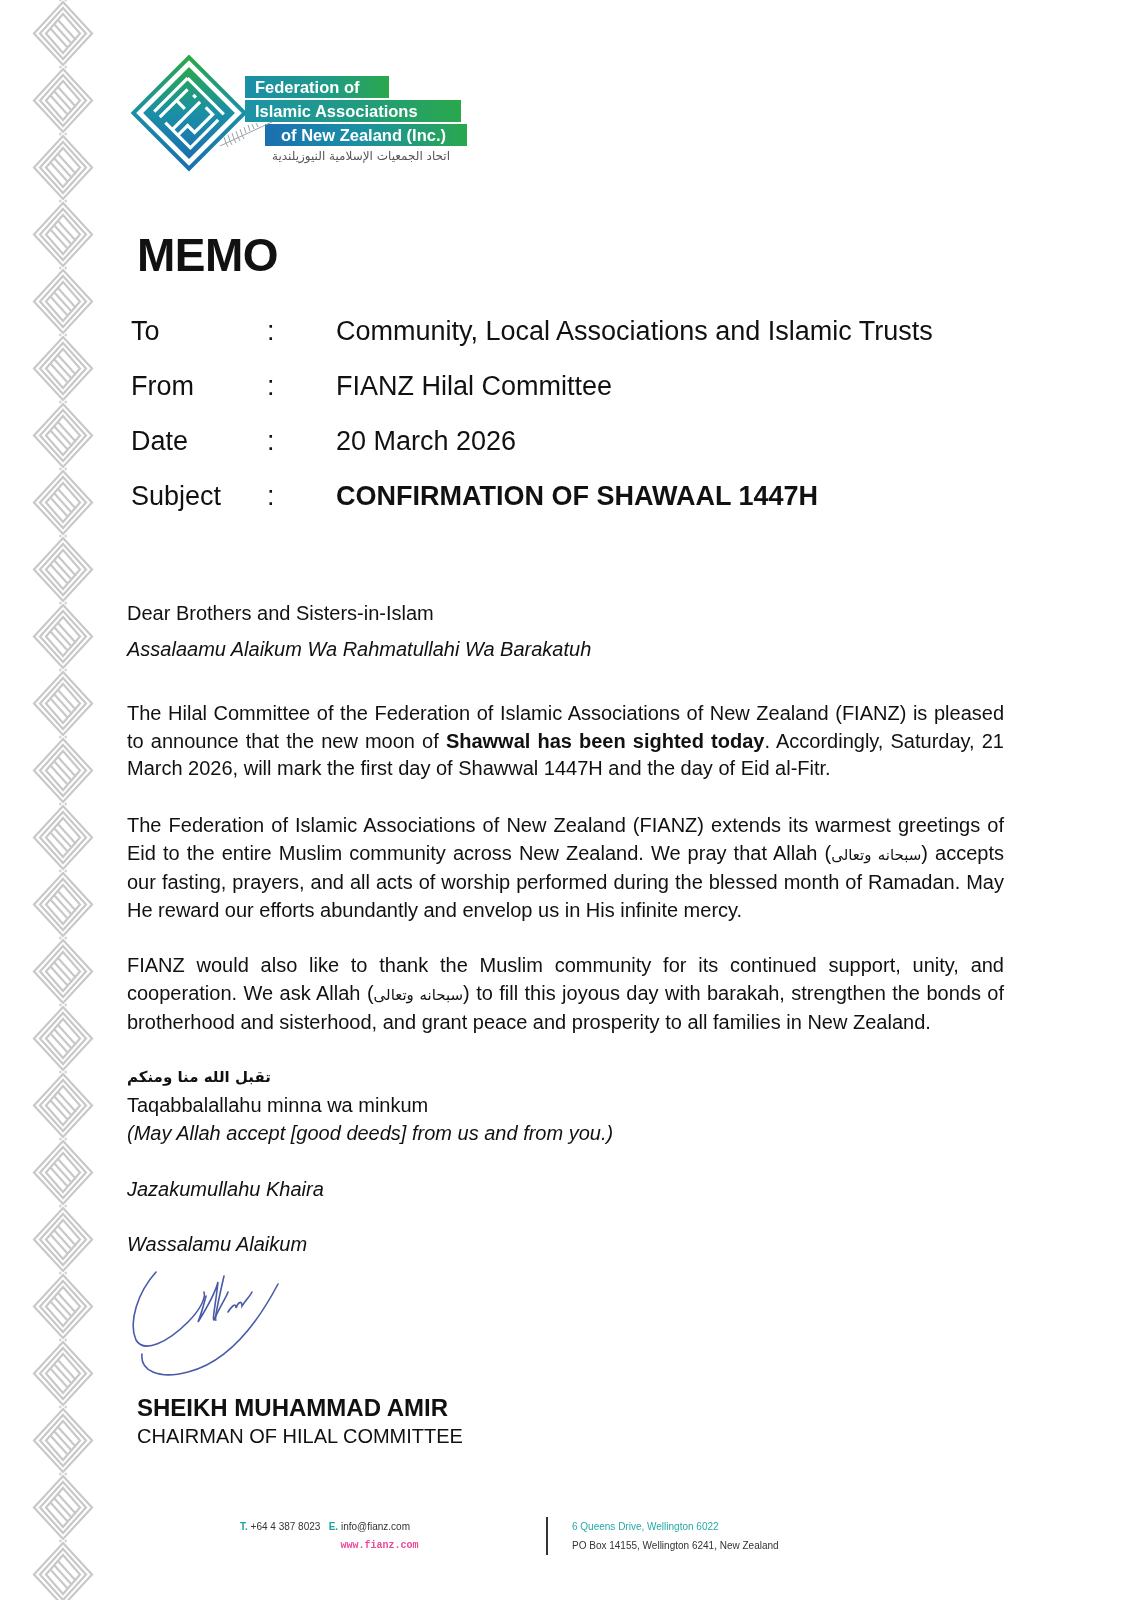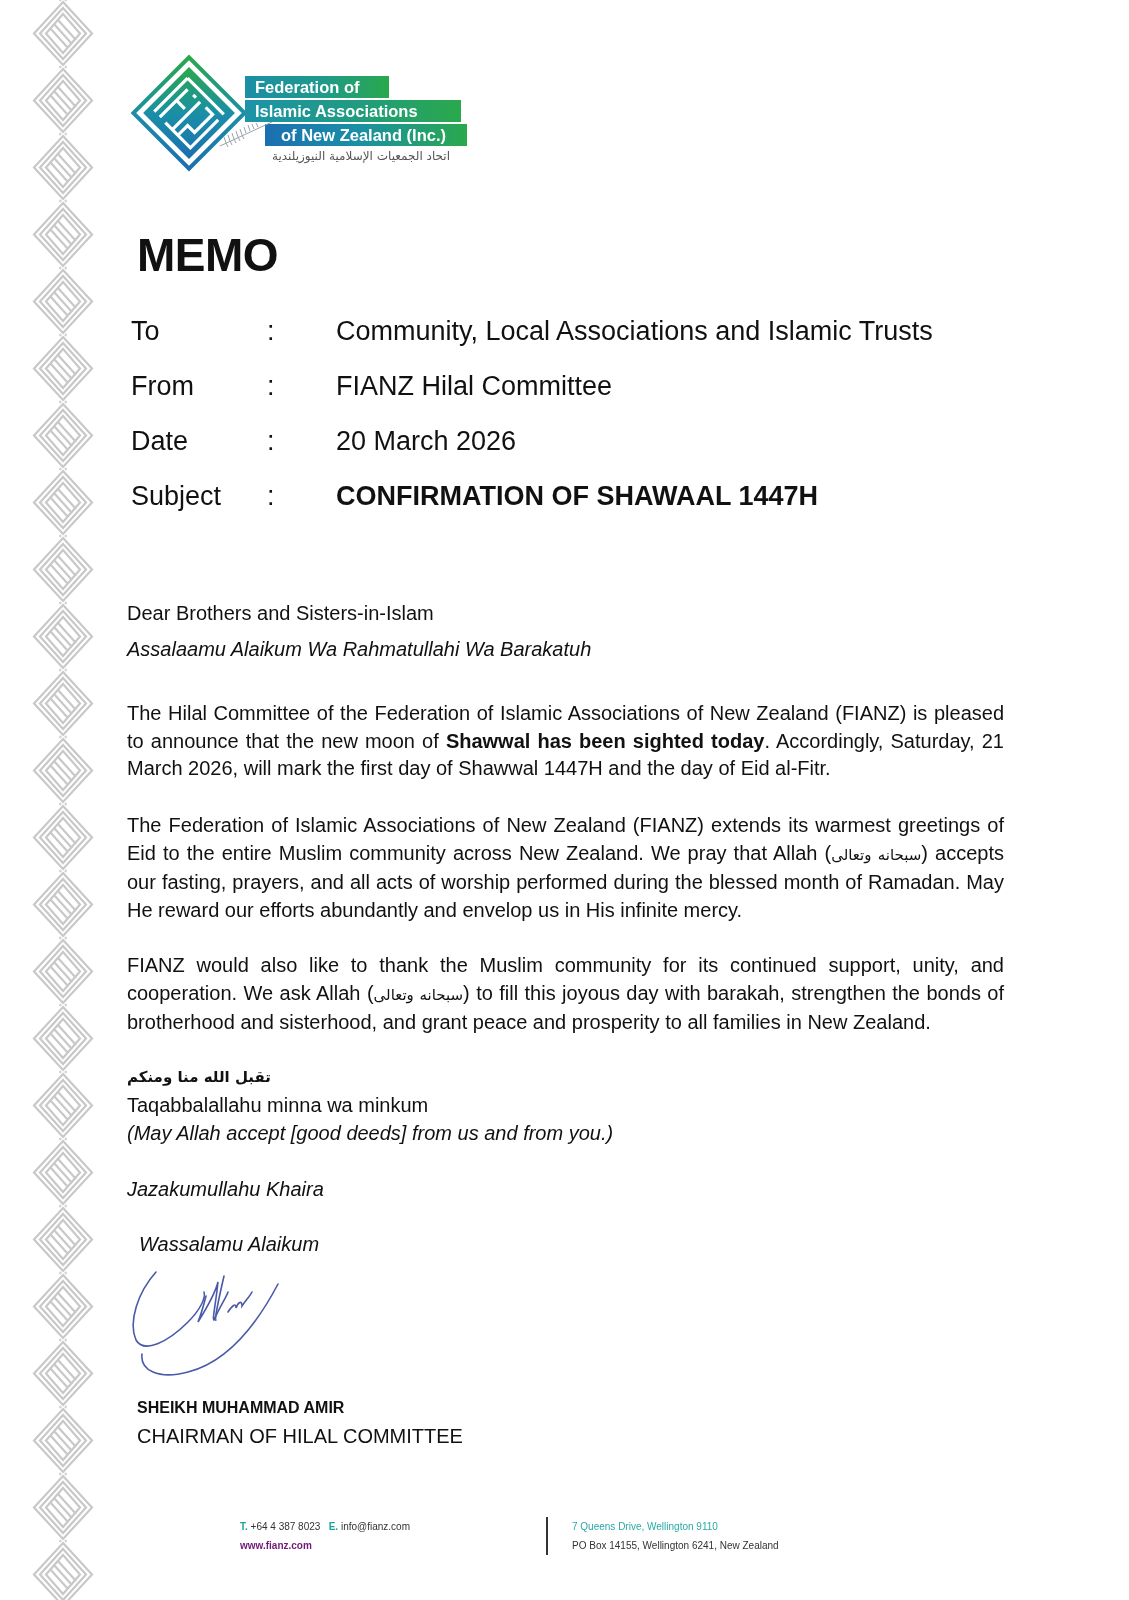--- a/index.html
+++ b/index.html
@@ -29,28 +29,28 @@
   
   .body-text { position: absolute; left: 127px; width: 877px; font-size: 20px; line-height: 27.5px; color: #111; }
   .justify { text-align: justify; text-align-last: left; }
   .italic { font-style: italic; }
   .bold { font-weight: bold; }
   .arabic-inline { font-family: "DejaVu Sans", sans-serif; font-size: 15px; }
   .arabic-line { position: absolute; left: 127px; font-family: "DejaVu Sans", sans-serif; font-weight: bold; font-size: 15px; direction: rtl; line-height: 22px; }
 
   
   .signature { position: absolute; left: 128px; top: 1262px; width: 170px; height: 120px; }
-  .sig-name { position: absolute; left: 137px; top: 1394px; font-size: 16px; font-weight: bold; line-height: 28px; }
+  .sig-name { position: absolute; left: 137px; top: 1394px; font-size: 24px; font-weight: bold; line-height: 28px; }
   .sig-title { position: absolute; left: 137px; top: 1422px; font-size: 20px; line-height: 28px; }
 
   
   .footer { position: absolute; left: 0; top: 1515px; width: 1129px; height: 44px; font-family: "Liberation Sans", sans-serif; font-size: 10px; line-height: 19px; color: #333; }
   .footer-left { position: absolute; left: 240px; top: 2px; width: 280px; }
   .footer-line1 { white-space: nowrap; }
-  .footer-line2 { text-align: left; width: 279px; color: #701a75; font-weight: bold; }
+  .footer-line2 { text-align: center; width: 279px; color: #ec4899; font-weight: bold; font-family: Liberation Mono, monospace; }
   .teal { color: #20a3a0; font-weight: bold; }
   .footer-sep { position: absolute; left: 546px; top: 2px; width: 2px; height: 38px; background: #333; }
   .footer-right { position: absolute; left: 572px; top: 2px; white-space: nowrap; }
   .footer-addr1 { color: #26aaa6; }
   .footer-addr2 { color: #333; }
 </style>
 </head>
 <body>
 
 <svg class="border-strip" viewBox="0 0 62 1600" preserveAspectRatio="none">
@@ -144,21 +144,21 @@
 </div>
 
 <div class="body-text justify" style="top:952px;">
   <span>FIANZ would also like to thank the Muslim community for its continued support, unity, and cooperation. We ask Allah (</span><span class="arabic-inline">سبحانه وتعالى</span><span>) to fill this joyous day with barakah, strengthen the bonds of brotherhood and sisterhood, and grant peace and prosperity to all families in New Zealand.</span>
 </div>
 
 <div class="arabic-line" style="top:1066px;">تقبل الله منا ومنكم</div>
 <div class="body-text" style="top:1092px;">Taqabbalallahu minna wa minkum</div>
 <div class="body-text italic" style="top:1120px;">(May Allah accept [good deeds] from us and from you.)</div>
 <div class="body-text italic" style="top:1176px;">Jazakumullahu Khaira</div>
-<div class="body-text italic" style="top:1231px;margin-left:12px;">Wassalamu Alaikum</div>
+<div class="body-text italic" style="top:1231px;">Wassalamu Alaikum</div>
 
 <svg class="signature" viewBox="0 0 170 120">
   <g fill="none" stroke="#4a5aa8" stroke-width="1.6" stroke-linecap="round">
     <path d="M28 10 C10 30 0 60 8 78 C16 92 40 80 60 60 C72 48 78 36 76 30"></path>
     <path d="M78 34 C74 50 70 60 70 60 C80 44 88 28 90 20 C88 40 84 58 86 58 C92 44 98 36 100 30"></path>
     <path d="M96 14 C90 40 86 60 88 58"></path>
     <path d="M100 50 C104 44 108 40 108 46 C110 40 114 38 114 44 C118 38 122 34 124 30"></path>
     <path d="M150 22 C130 60 100 100 60 110 C30 118 12 108 14 92"></path>
   </g>
 </svg>
@@ -172,16 +172,16 @@
       <span class="teal">T.</span>
       <span>+64 4 387 8023</span>
       &nbsp;
       <span class="teal">E.</span>
       <span>info@fianz.com</span>
     </div>
     <div class="footer-line2">www.fianz.com</div>
   </div>
   <div class="footer-sep"></div>
   <div class="footer-right">
-    <div class="footer-addr1">7 Queens Drive, Wellington 9110</div>
+    <div class="footer-addr1">6 Queens Drive, Wellington 6022</div>
     <div class="footer-addr2">PO Box 14155, Wellington 6241, New Zealand</div>
   </div>
 </div>
 
 </body></html>

